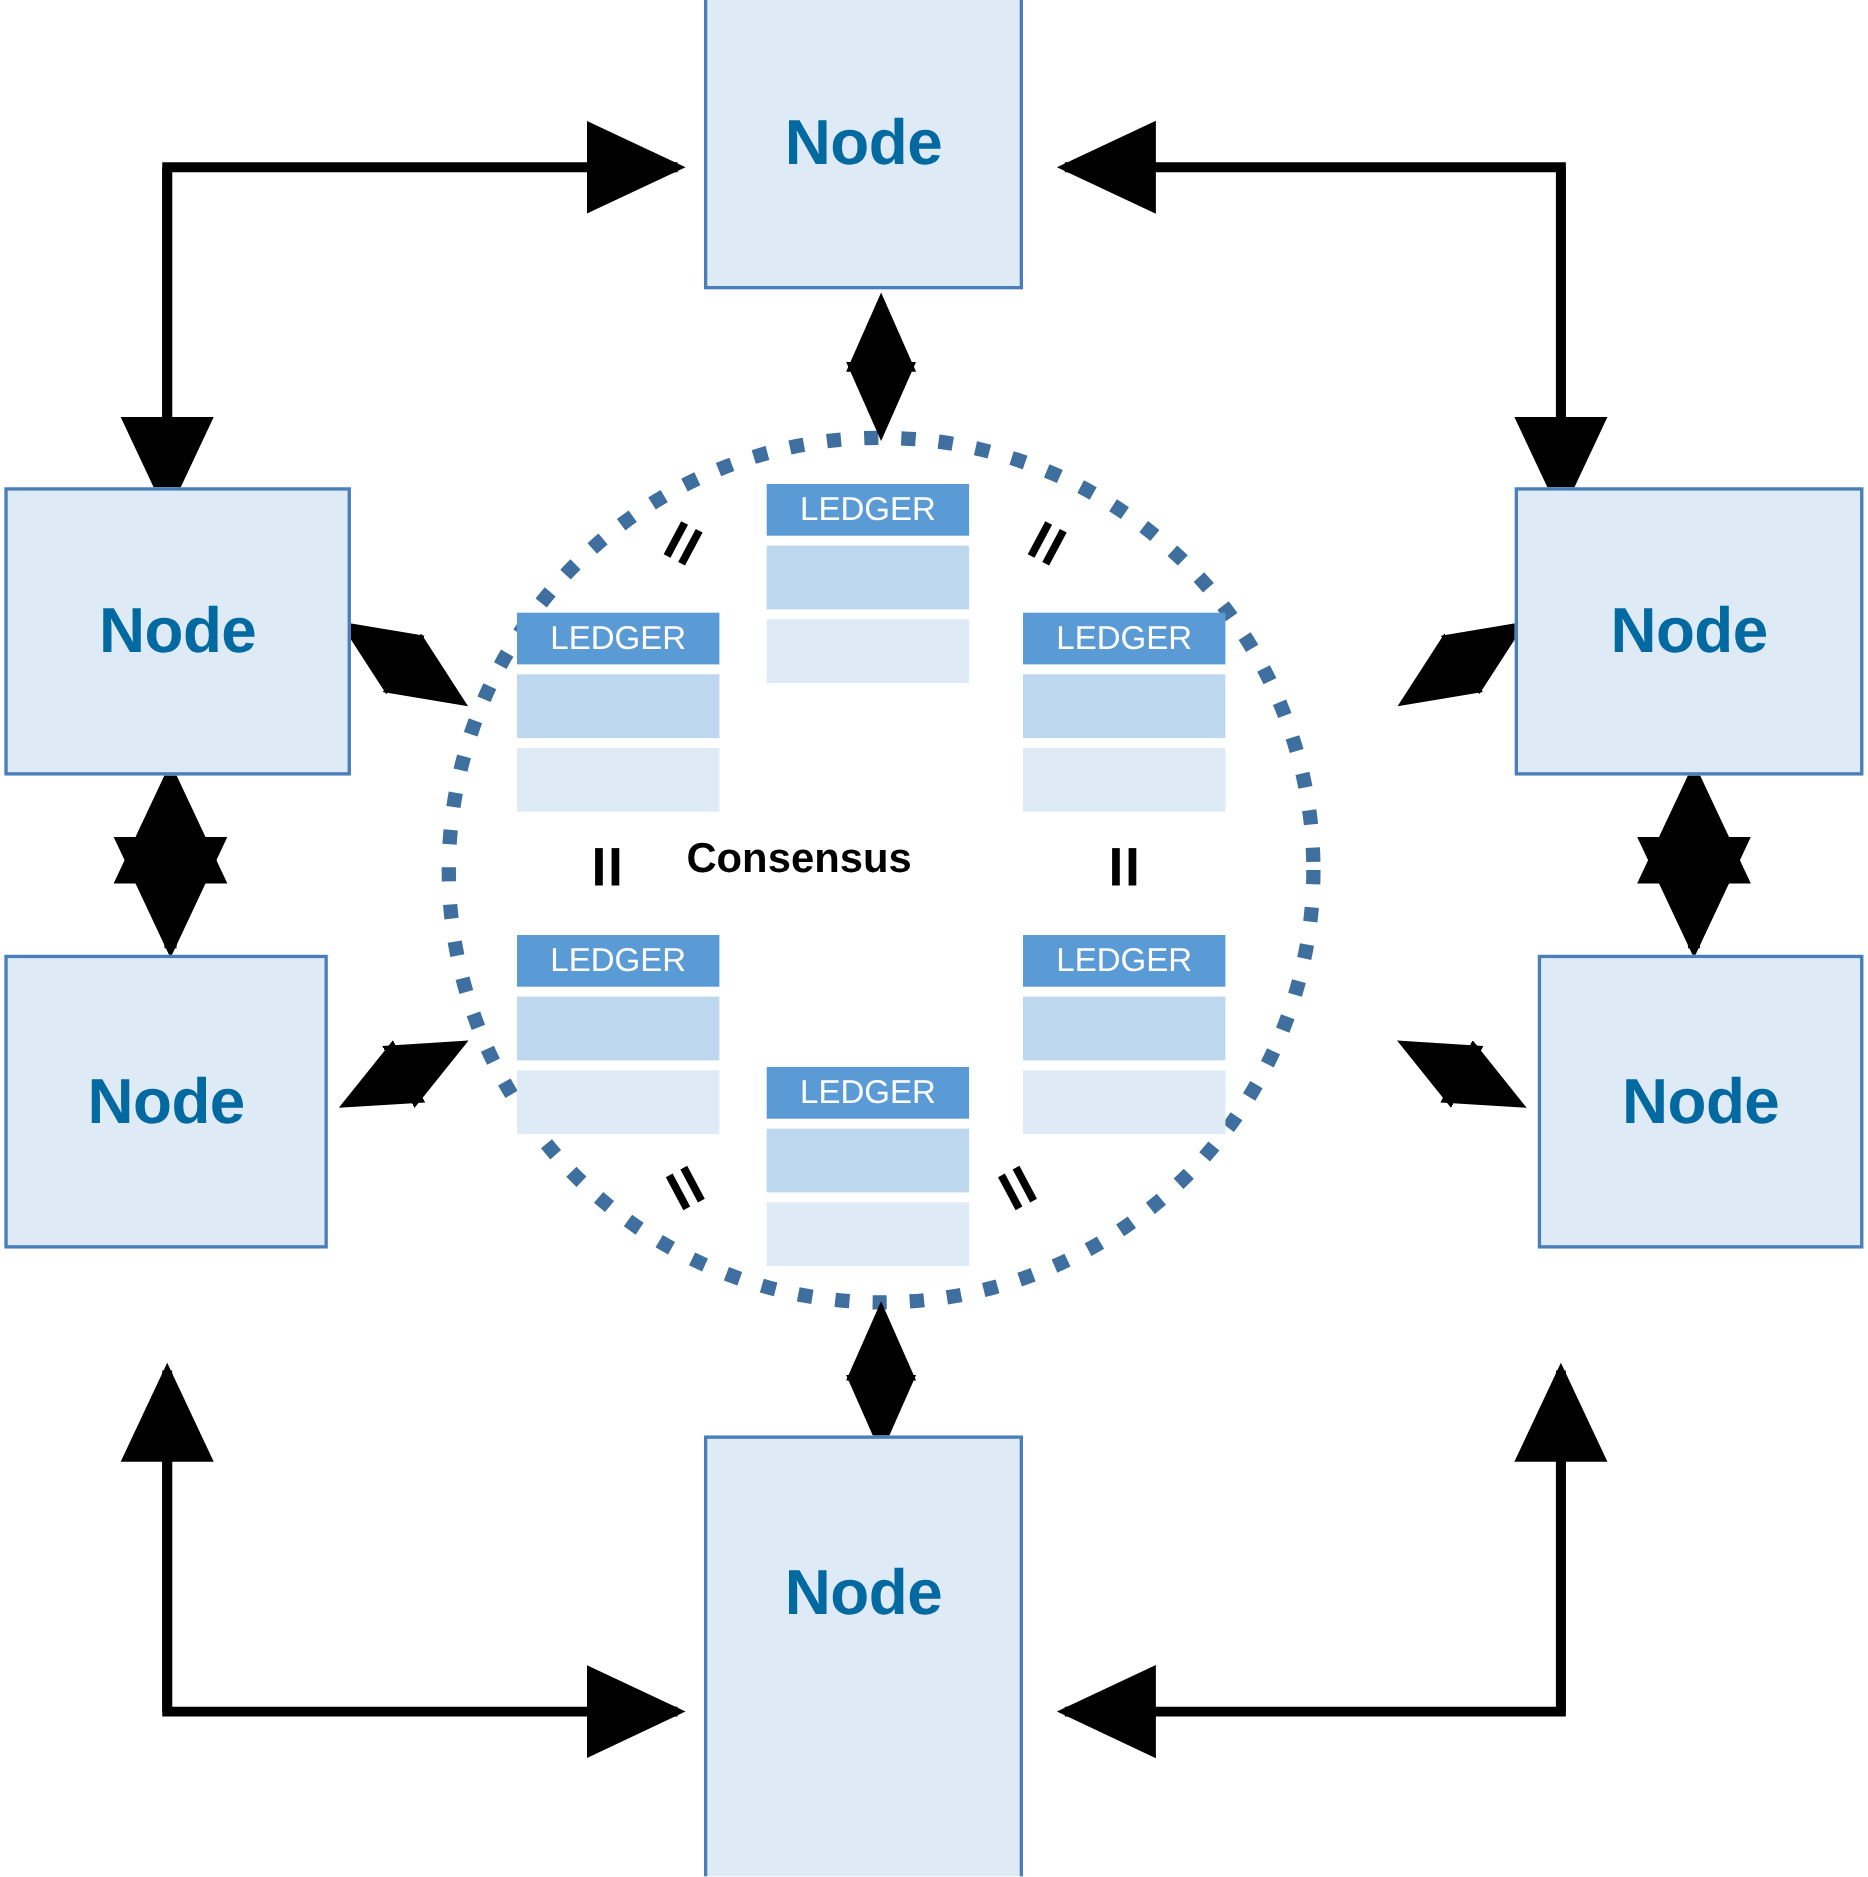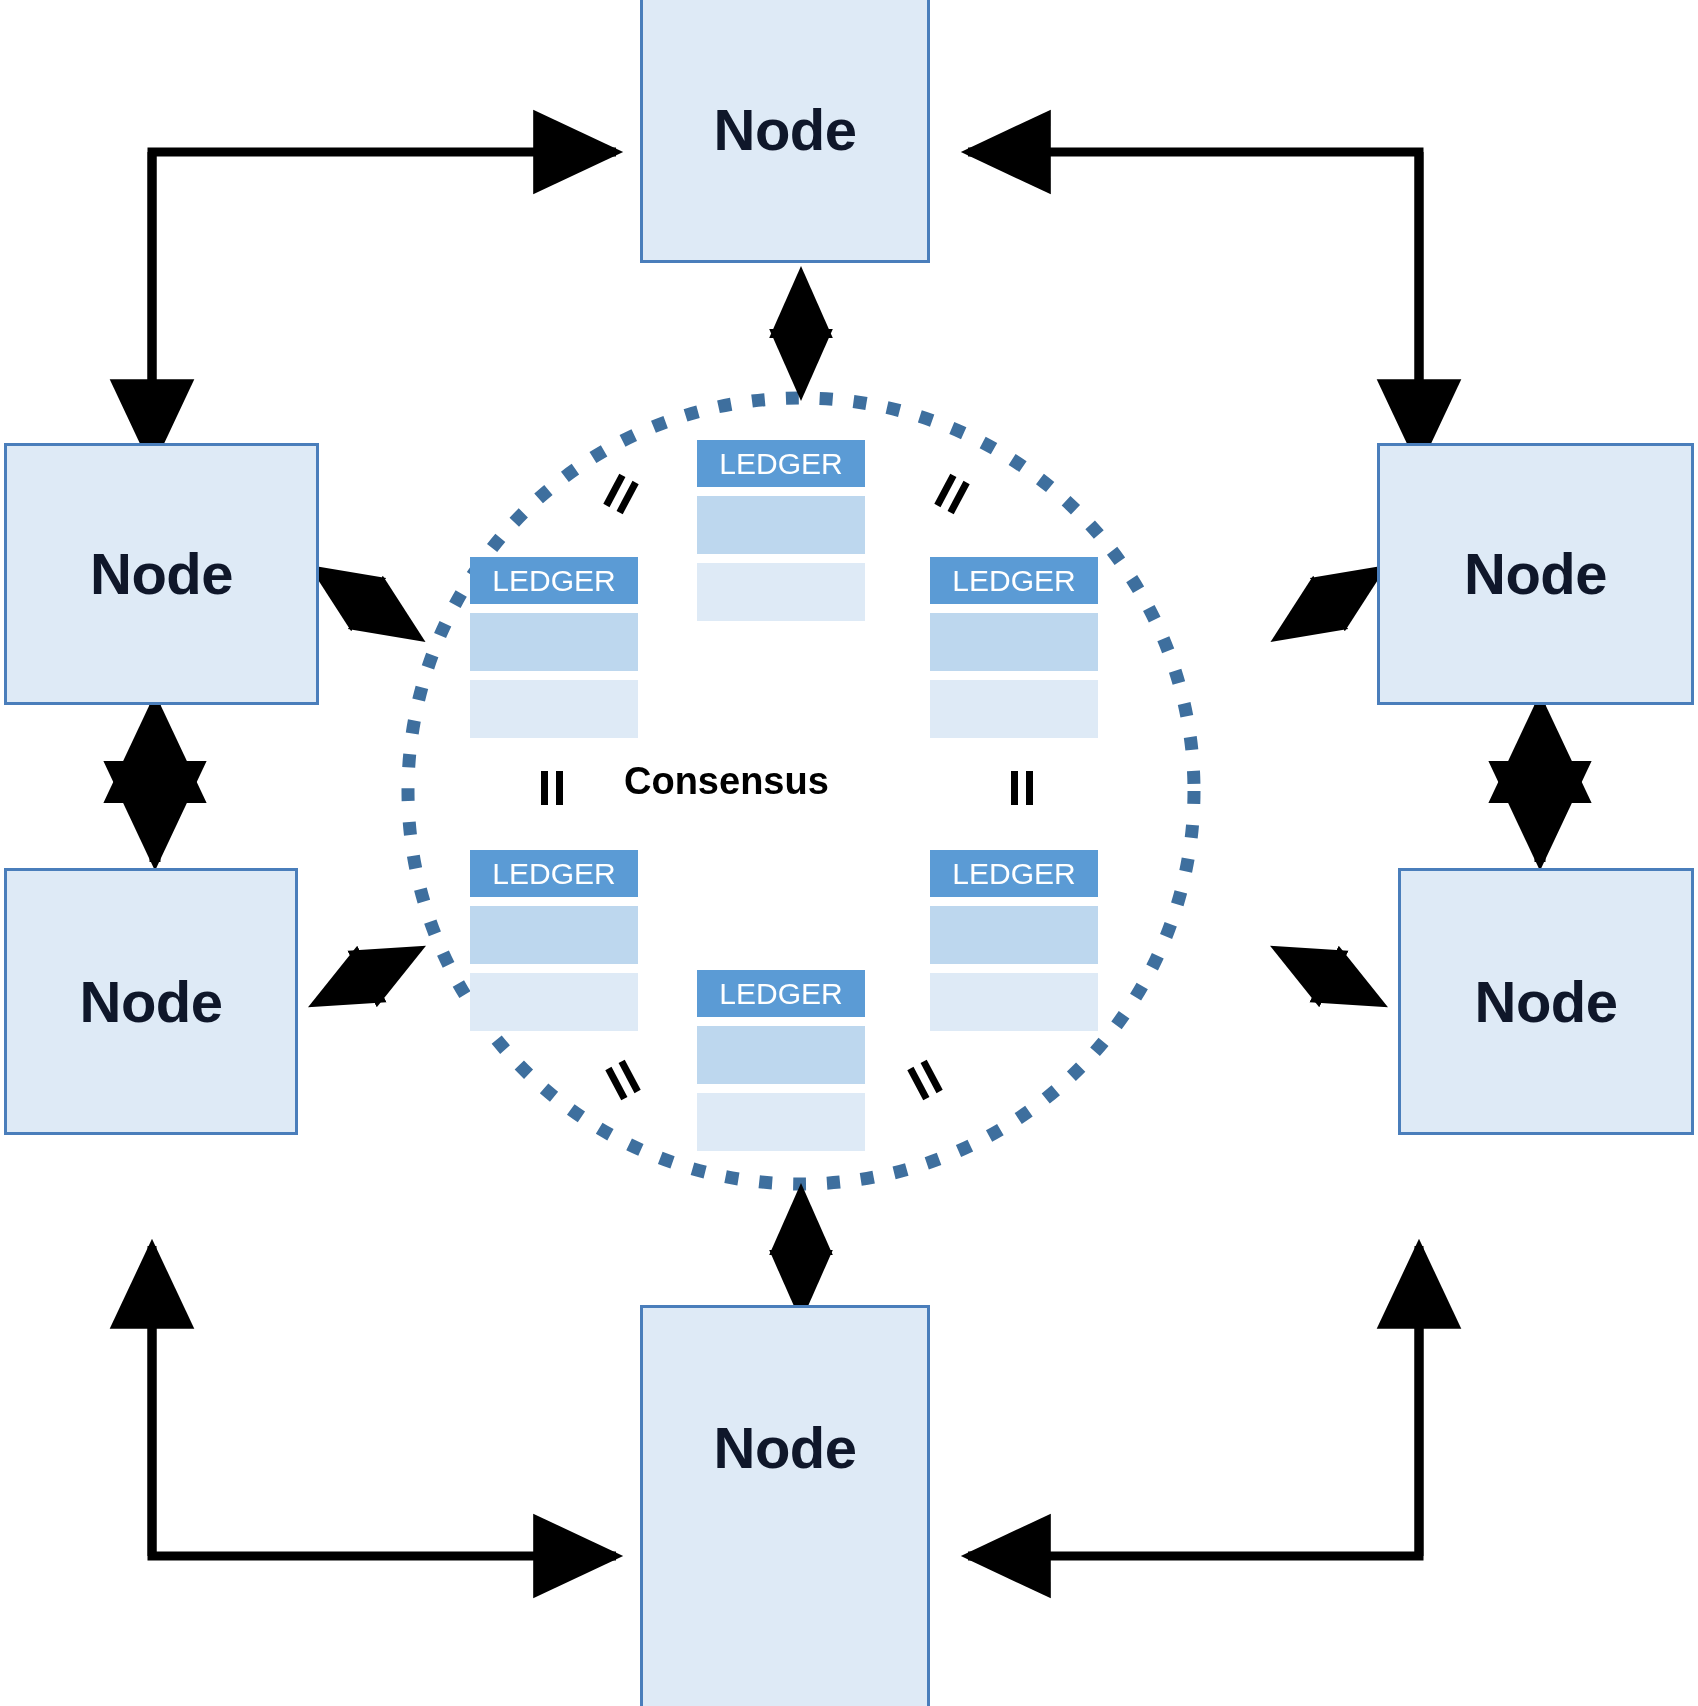--- a/index.html
+++ b/index.html
@@ -25,28 +25,28 @@
     background: #DEEAF6;
     border: 3px solid #4A7EBB;
     display: flex;
     align-items: center;
     justify-content: center;
   }
   .node-label {
     font-family: "Liberation Sans", sans-serif;
     font-weight: bold;
     font-size: 58px;
-    color: #0f172a;
+    color: #0369a1;
     line-height: 1;
     letter-spacing: -0.5px;
   }
   
   .ledger {
     position: absolute;
-    width: 168px;
+    width: 184px;
   }
   .ledger-header {
     height: 47px;
     background: #5B9BD5;
     color: #FFFFFF;
     font-family: "Liberation Sans", sans-serif;
     font-size: 30px;
     display: flex;
     align-items: center;
     justify-content: center;

